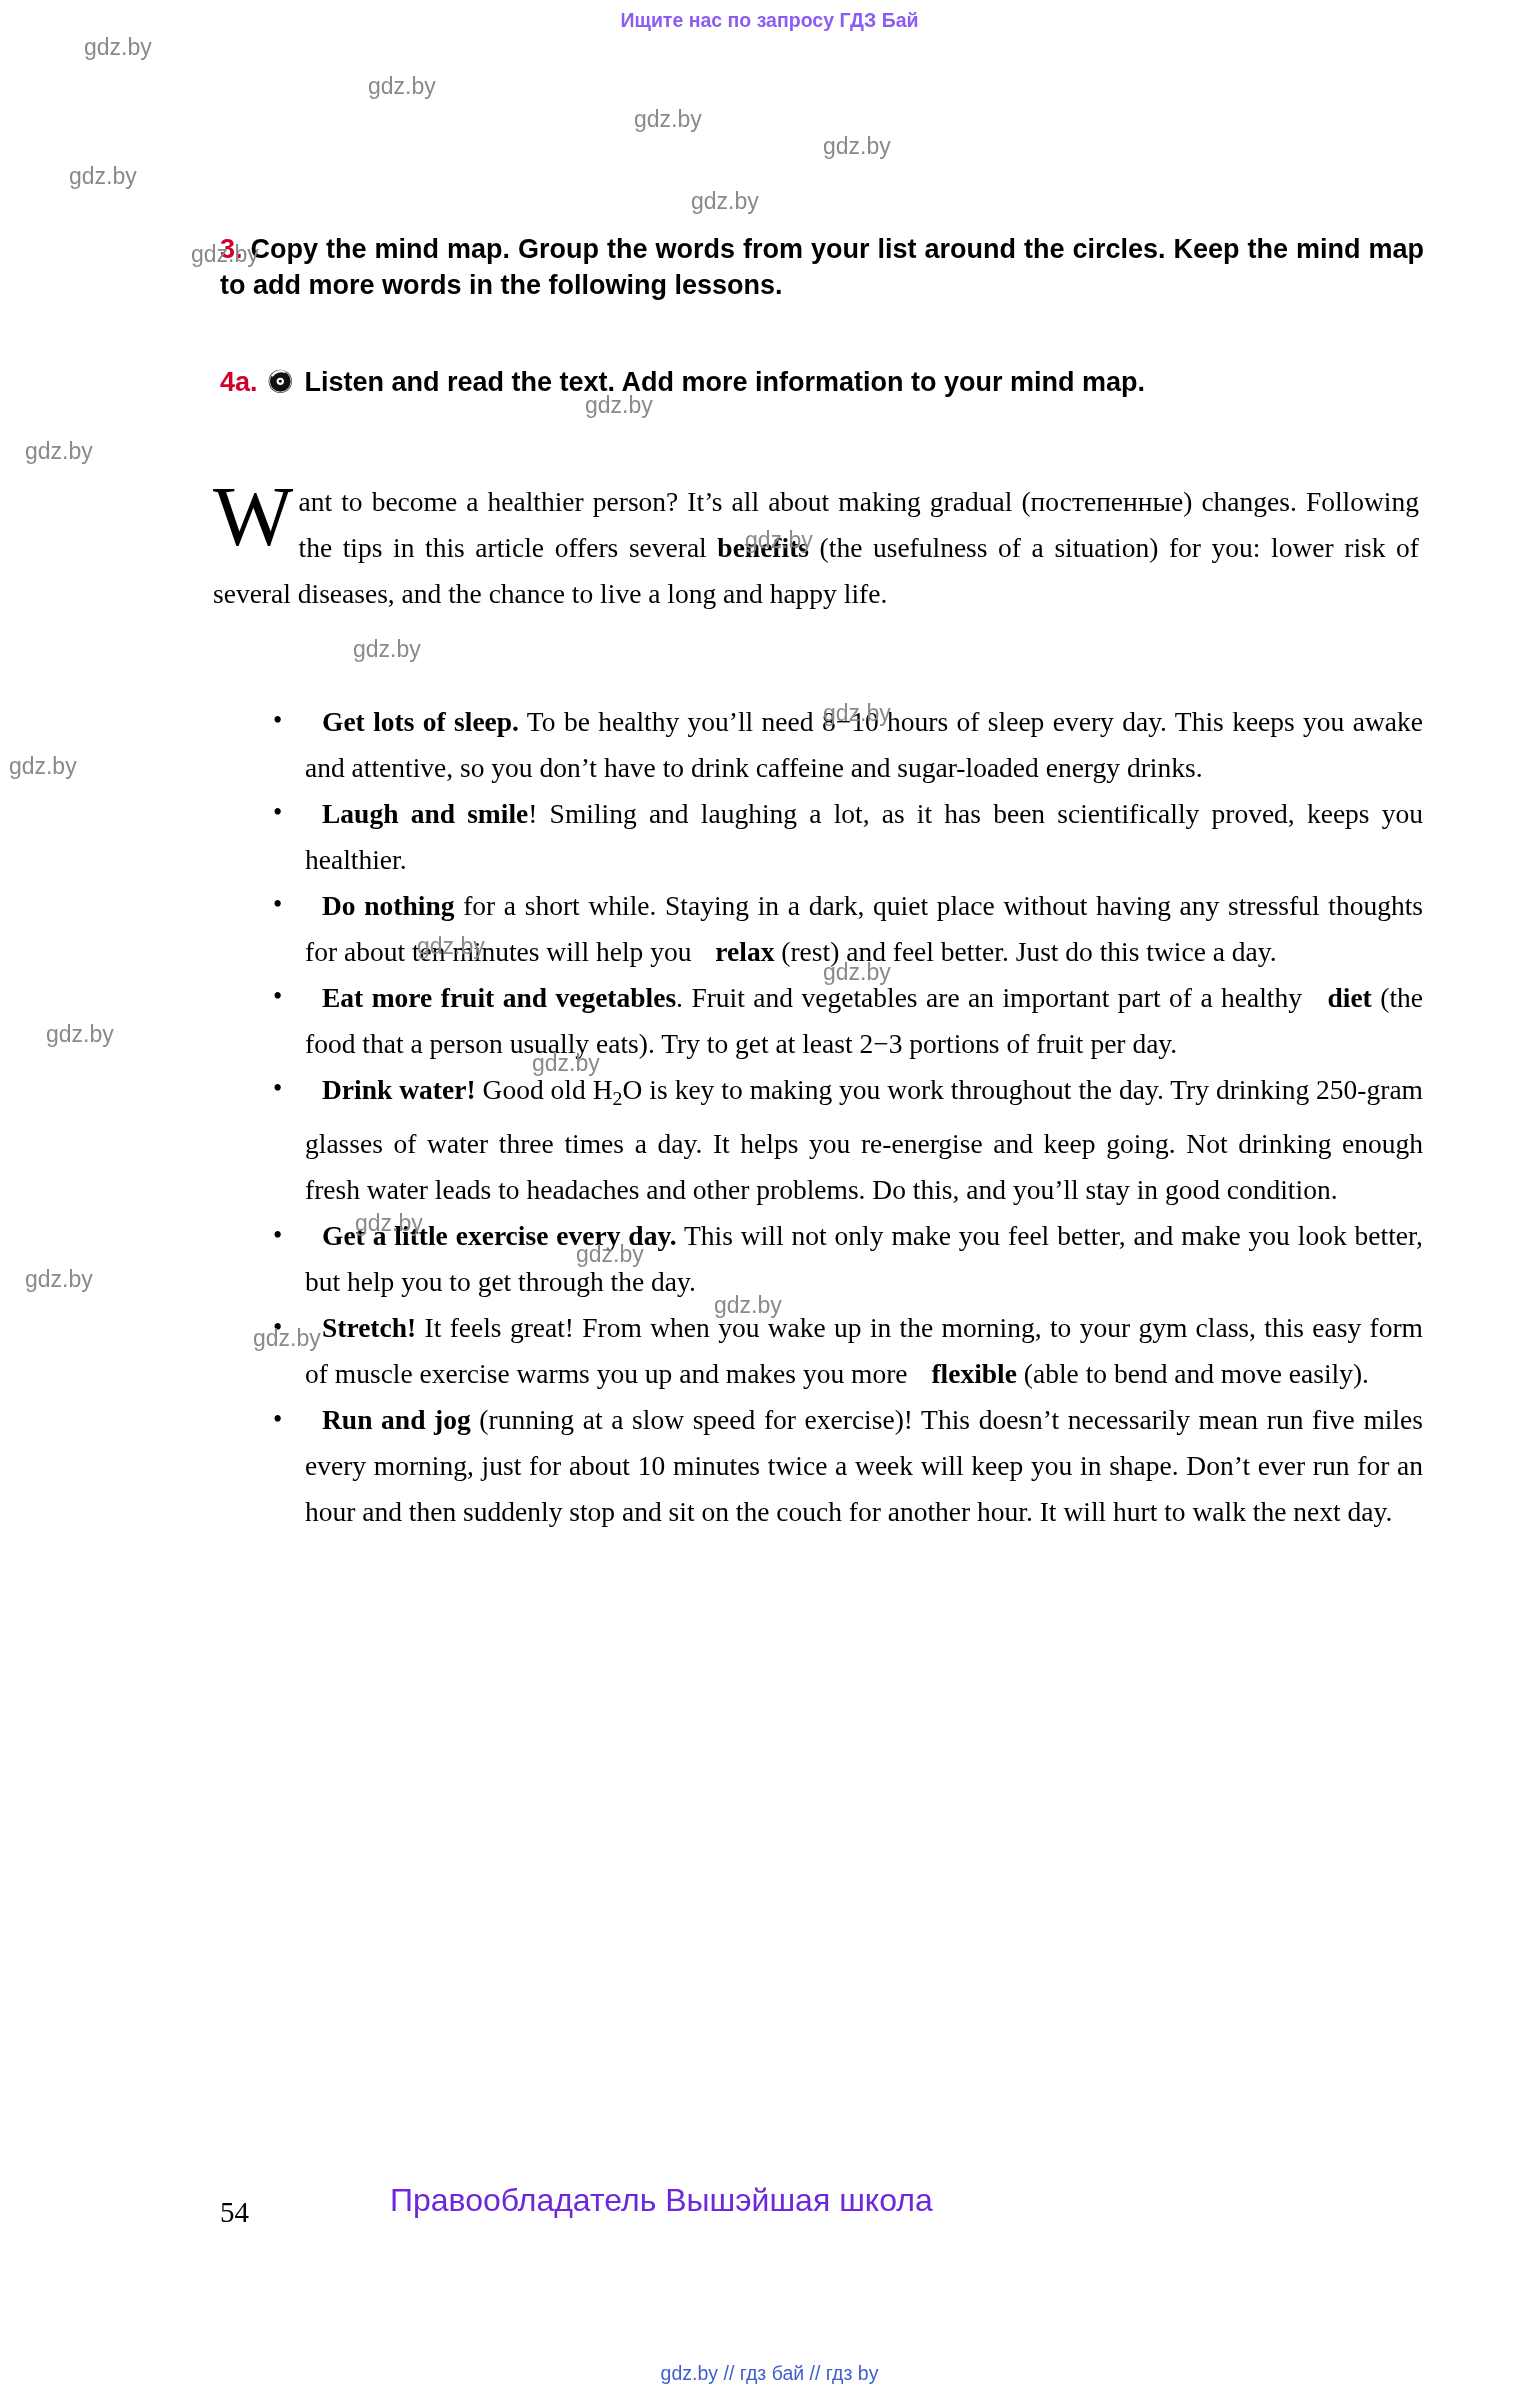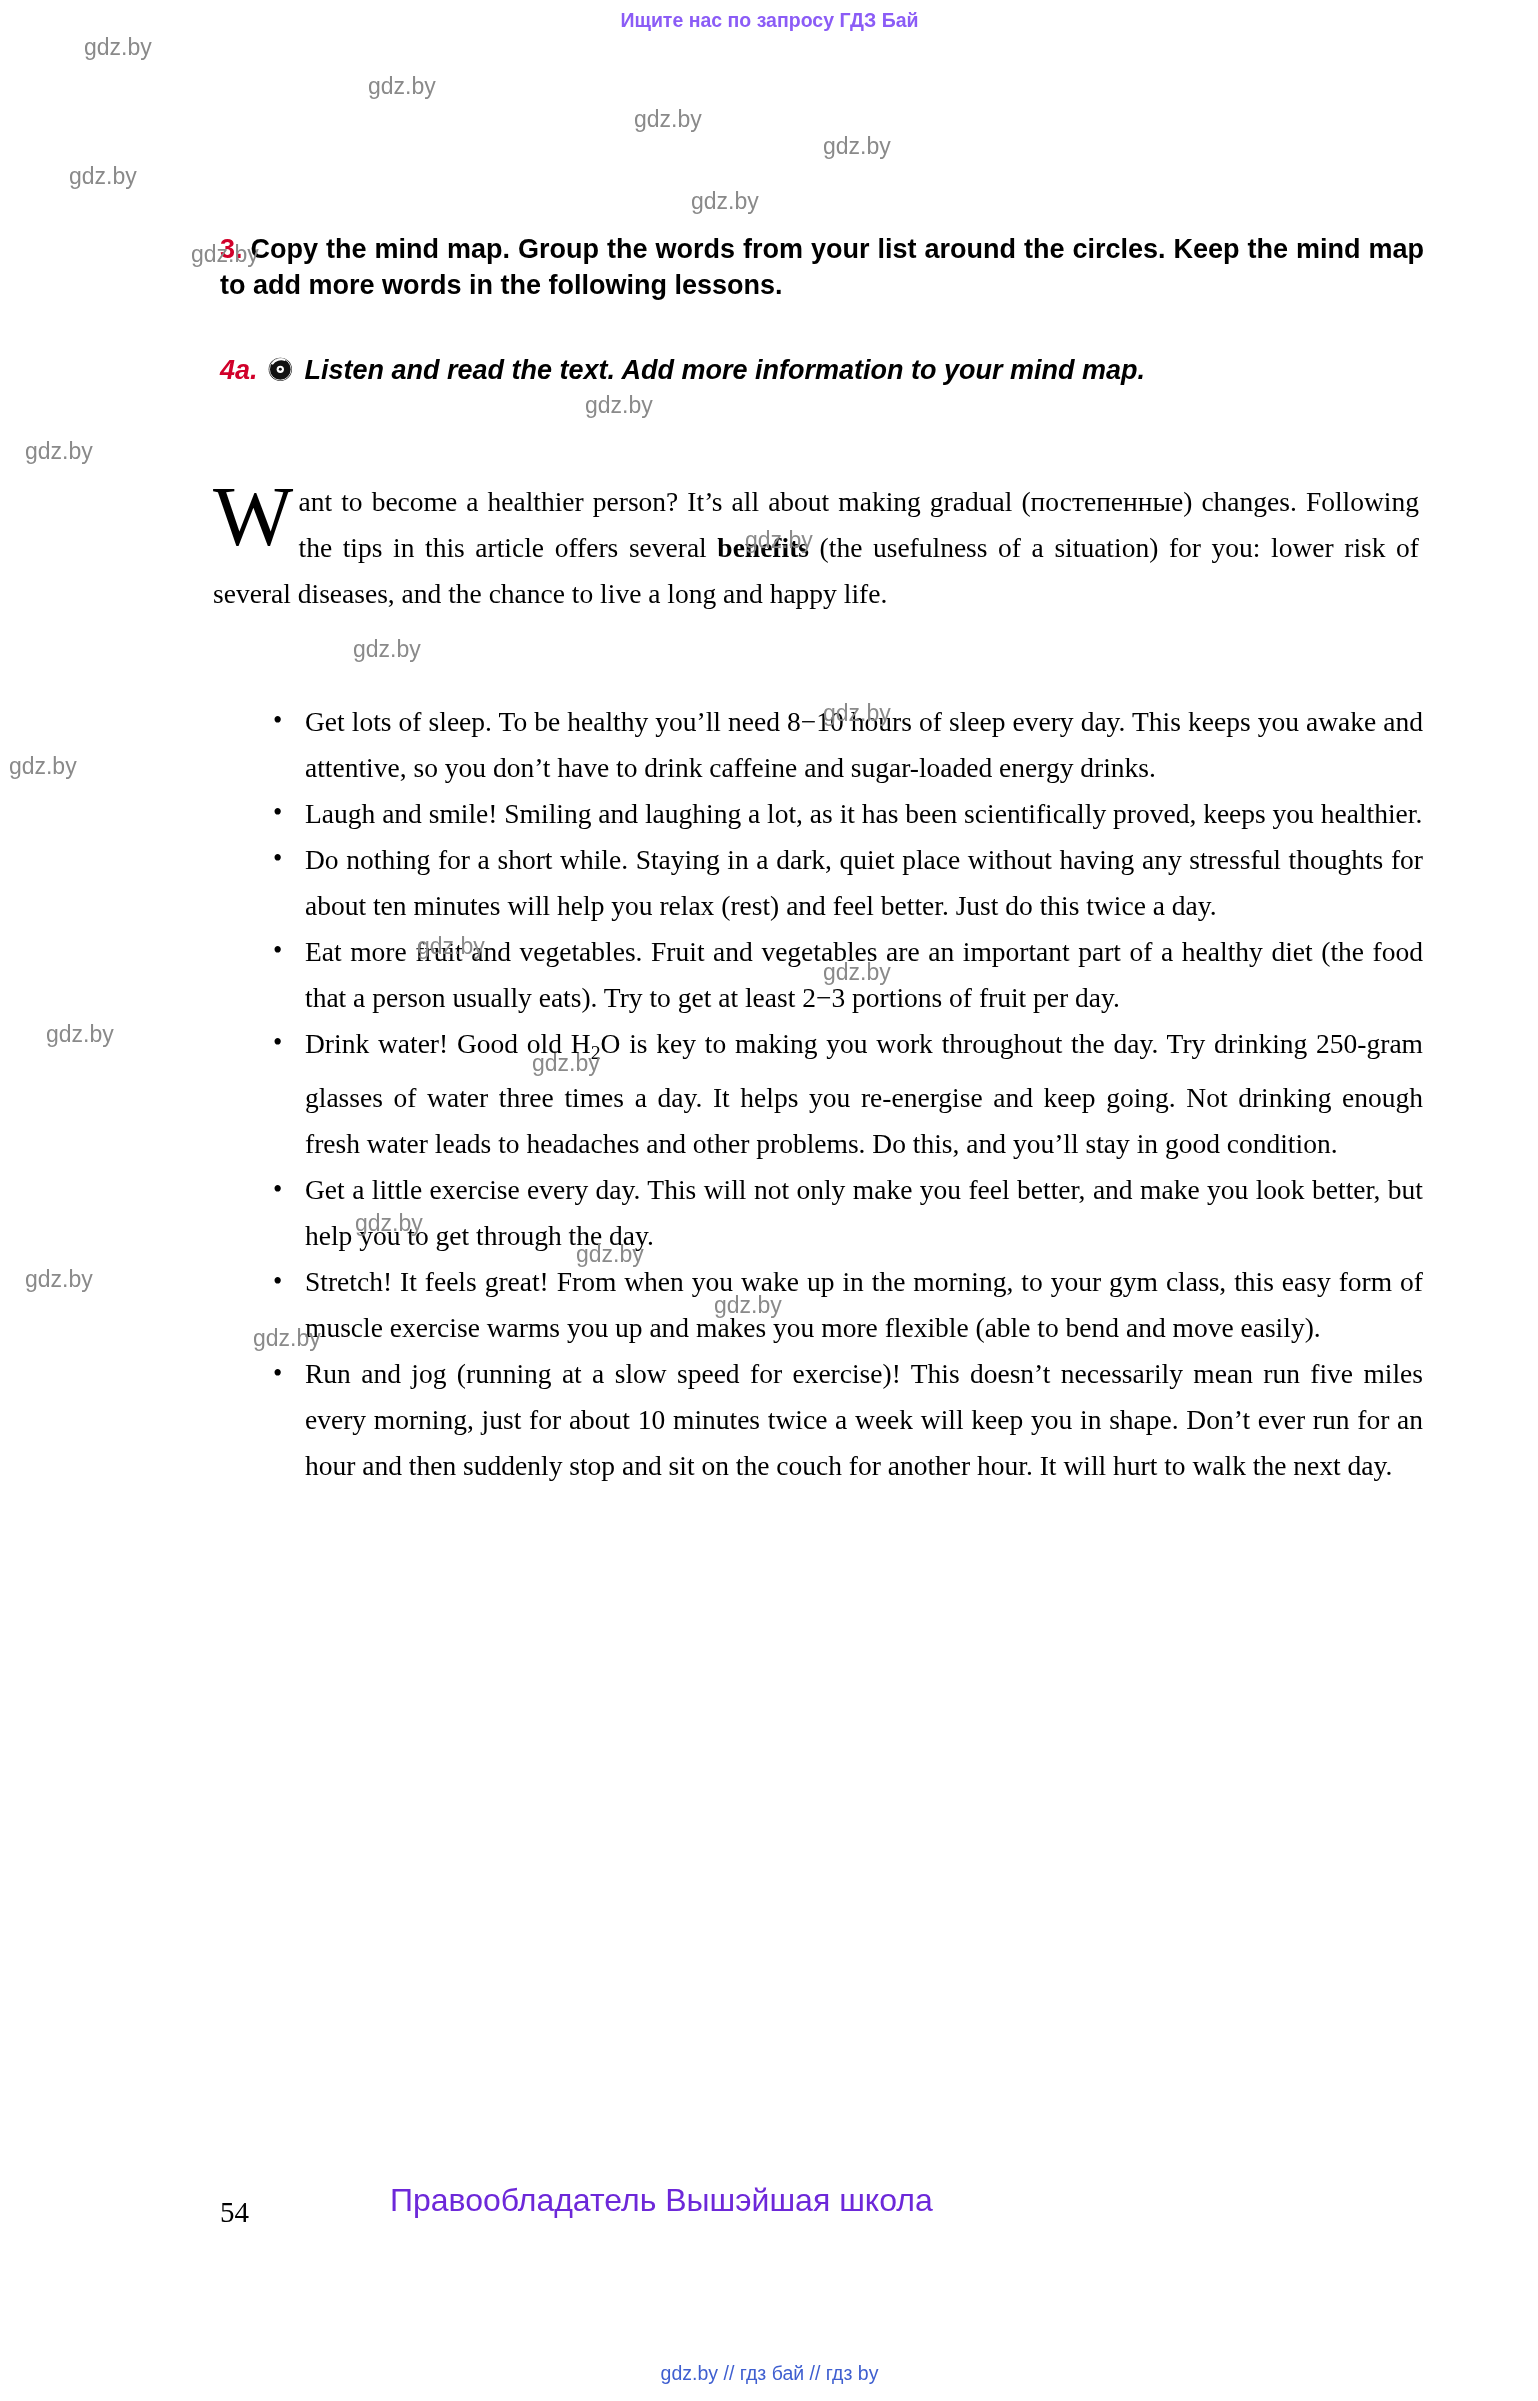--- a/index.html
+++ b/index.html
@@ -124,21 +124,22 @@
     text-align: justify;
   }
   ul.tips > li::before {
     content: "\2022";
     position: absolute;
     left: 7px;
     top: -1.8px;
     font-size: 26.6px;
   }
   ul.tips > li b {
-    font-weight: normal;
+    font-weight: bold;
+    margin-left: 17px;
   }
   .sub {
     font-size: 0.72em;
     vertical-align: -0.32em;
   }
 
   .page-num {
     position: absolute;
     left: 220px;
     top: 2196px;
@@ -152,21 +153,21 @@
 
 <div class="page">
 
   <div class="wm-top">Ищите нас по запросу ГДЗ Бай</div>
 
   <div class="ex-block" style="left:220px; top:232px; width:1204px;">
     <span class="ex-num">3.</span>
     <span>Copy the mind map. Group the words from your list around the circles. Keep the mind map to add more words in the following lessons.</span>
   </div>
 
-  <div class="ex-block" style="left:220px; top:353px; width:1204px;font-style:italic;">
+  <div class="ex-block" style="left:220px; top:365px; width:1204px;">
     <span class="ex-num">4a.</span>
     <span class="cd-icon">
       <svg viewBox="0 0 32 32" width="26.6" height="26.6">
         <circle cx="16" cy="16" r="14" fill="#111"></circle>
         <circle cx="16" cy="16" r="13" fill="none" stroke="#fff" stroke-width="1"></circle>
         <path d="M6 10 A13 13 0 0 1 22 5" stroke="#fff" stroke-width="2.4" fill="none"></path>
         <circle cx="16" cy="16" r="4.4" fill="#fff"></circle>
         <circle cx="16" cy="16" r="1.8" fill="#111"></circle>
       </svg>
     </span>

